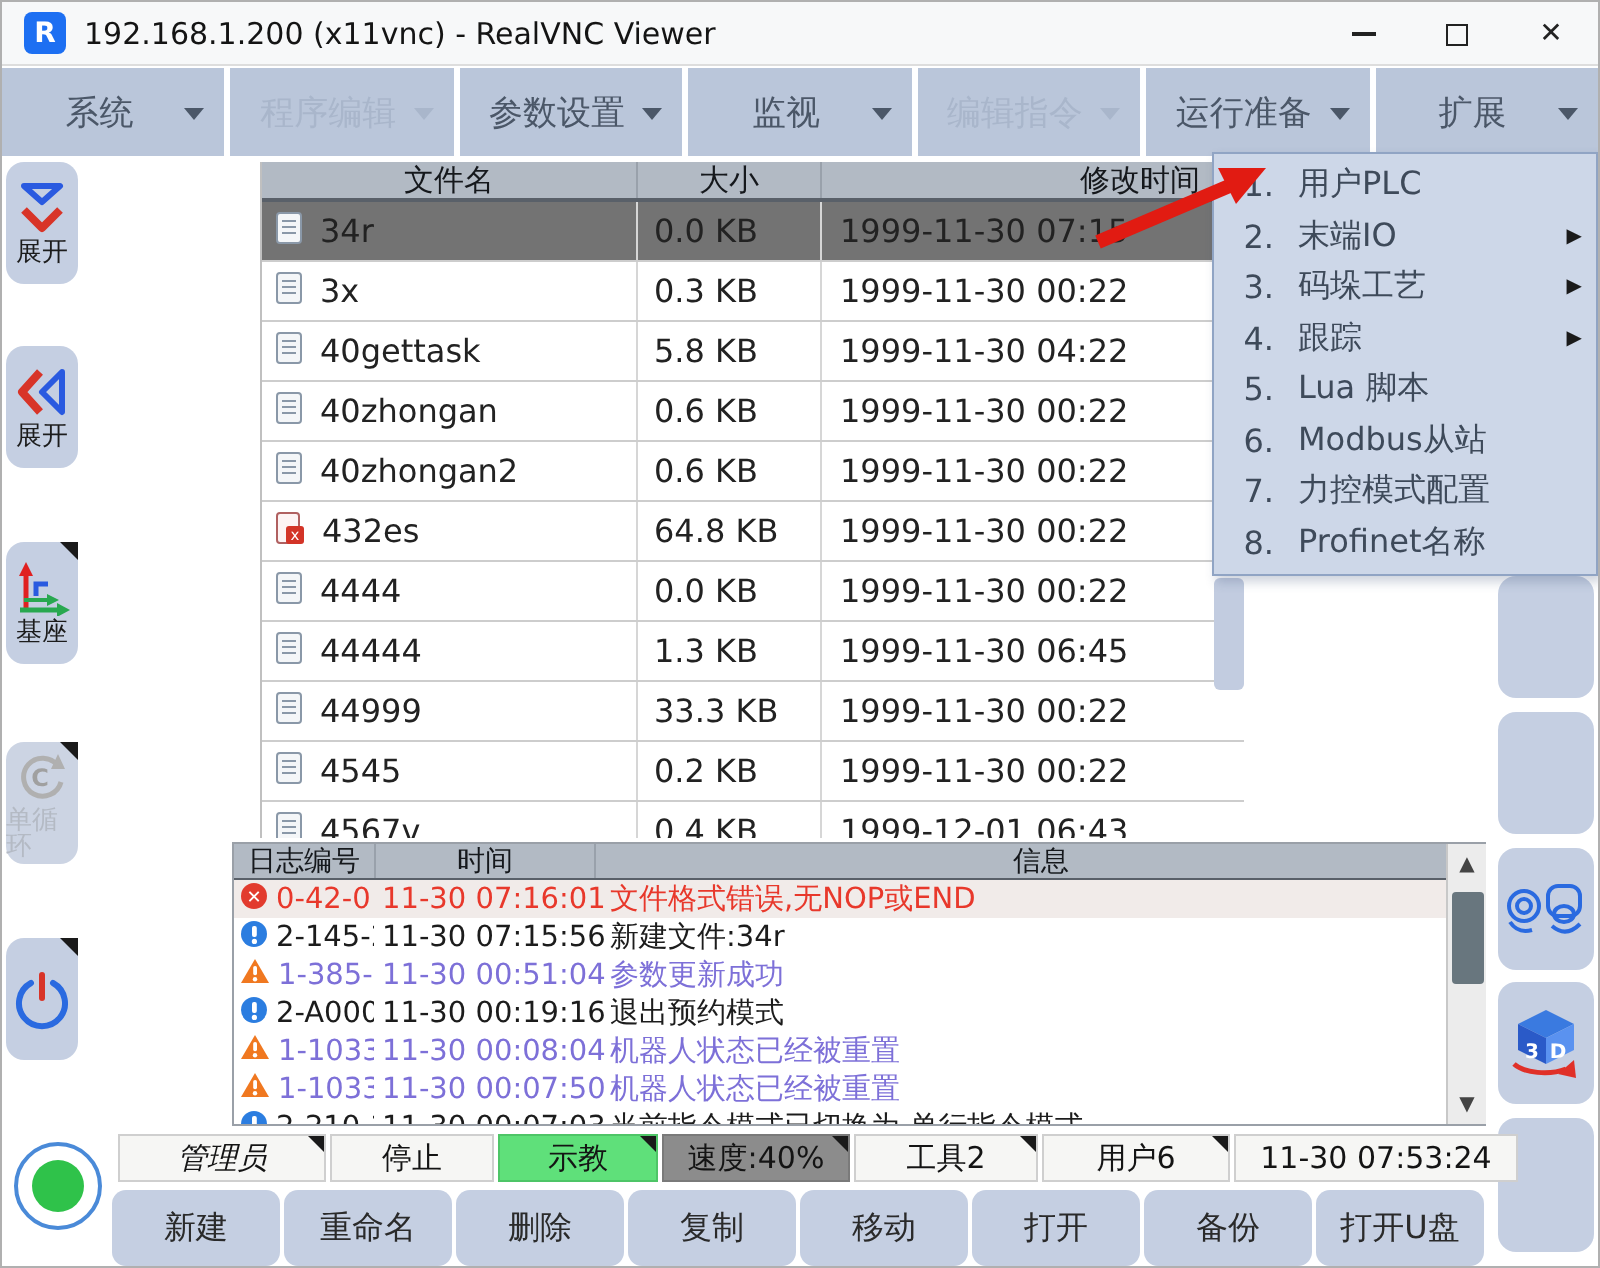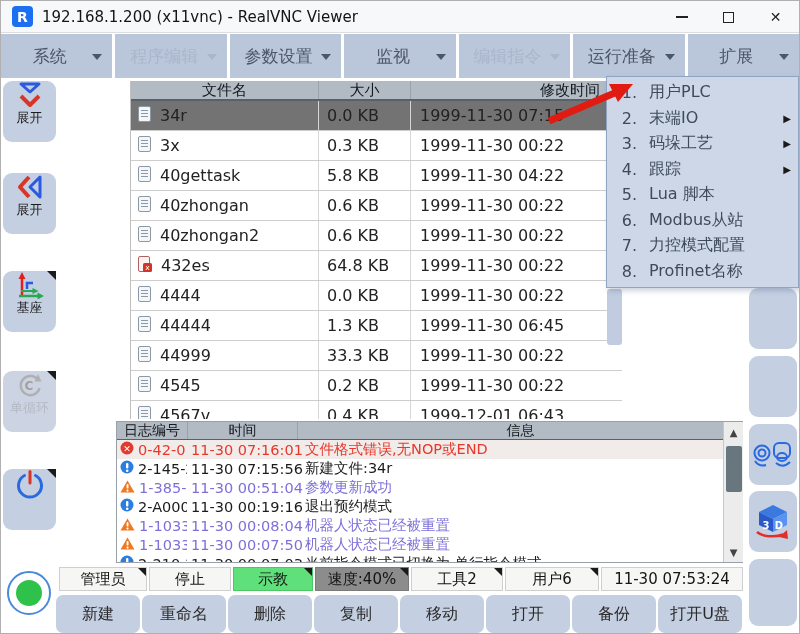--- a/index.html
+++ b/index.html
@@ -22,22 +22,22 @@
   
   .menubar{position:absolute;left:0;top:33px;width:100%;height:44px;background:#ffffff;
     display:flex;gap:3px;}
   .menu-btn{flex:1;position:relative;background:#bac6da;display:flex;align-items:center;
     justify-content:center;font-size:17px;color:#4b5768;cursor:default;}
   .menu-btn.disabled{color:#a9b6cb;}
   .mlabel{margin-right:14px;}
   .marrow{position:absolute;right:10px;top:50%;margin-top:-2px;width:0;height:0;
     border:5px solid transparent;border-top:6px solid currentColor;}
   
-  .side-btn{position:absolute;left:2px;width:53px;height:61px;background:#c5cfe2;border-radius:9px;
-    display:flex;flex-direction:column;align-items:center;justify-content:flex-start;gap:2px;}
+  .side-btn{position:absolute;left:2px;width:36px;height:61px;background:#c5cfe2;border-radius:9px;
+    display:flex;flex-direction:column;align-items:center;justify-content:center;gap:2px;}
   .sb-label{font-size:13px;color:#1c1c1c;line-height:1;}
   .sb-disabled{background:#ccd4e3;}
   .sb-disabled .sb-label{color:#b4bac4;}
   .sb-icon{display:flex;align-items:center;justify-content:center;}
   .corner::after{content:'';position:absolute;top:0;right:0;
     border-left:9px solid transparent;border-top:9px solid #1a1a1a;}
   
   .file-table{position:absolute;left:129px;top:80px;width:492px;height:338px;overflow:hidden;
     background:#fff;border-left:1px solid #c0c0c0;}
   .ft-header{display:flex;height:20px;background:#b2bac4;border-bottom:2px solid #596069;
@@ -87,21 +87,21 @@
     display:flex;flex-direction:column;justify-content:center;padding:3px 0;z-index:5;}
   .ctx-item{position:relative;height:26px;display:flex;align-items:center;font-size:16px;color:#3e4a5a;}
   .ctx-num{width:30px;text-align:right;margin-right:12px;}
   .ctx-sub{position:absolute;right:7px;font-size:10px;color:#1a1a1a;}
   
   .red-arrow{position:absolute;left:540px;top:78px;width:100px;height:50px;overflow:visible;z-index:6;}
   
   .statusbar{position:absolute;left:58px;top:566px;height:24px;display:flex;gap:2px;z-index:3;}
   .scell{position:relative;height:24px;background:#f6f6f4;border:1px solid #cfcfcf;
     display:flex;align-items:center;justify-content:center;font-size:15px;color:#141414;white-space:nowrap;}
-  .scell:nth-child(1){width:88px;} .scell:nth-child(2){width:82px;}
+  .scell:nth-child(1){width:104px;font-style:italic;} .scell:nth-child(2){width:82px;}
   .scell:nth-child(3){width:80px;} .scell:nth-child(4){width:94px;}
   .scell:nth-child(5){width:92px;} .scell:nth-child(6){width:94px;}
   .scell:nth-child(7){width:142px;}
   .scell.sgreen{background:#5fe07a;border-color:#4ec567;}
   .scell.sdark{background:#8c8c8c;border-color:#7a7a7a;}
   .scell.corner::after{content:'';position:absolute;top:0;right:0;
     border-left:8px solid transparent;border-top:8px solid #1a1a1a;}
   
   .act-btn{position:absolute;top:594px;width:84px;height:38px;background:#c5cfe2;border-radius:7px;
     display:flex;align-items:center;justify-content:center;font-size:16px;color:#2a2a2a;z-index:3;}

